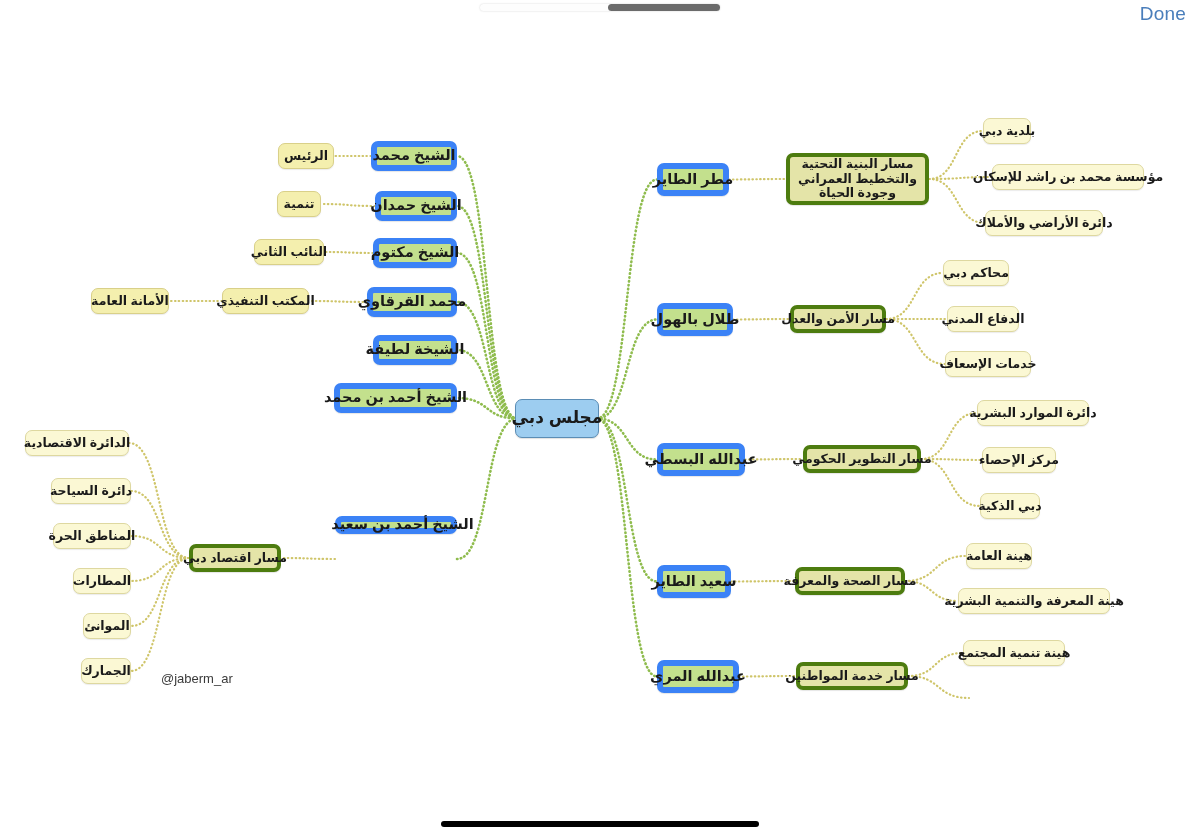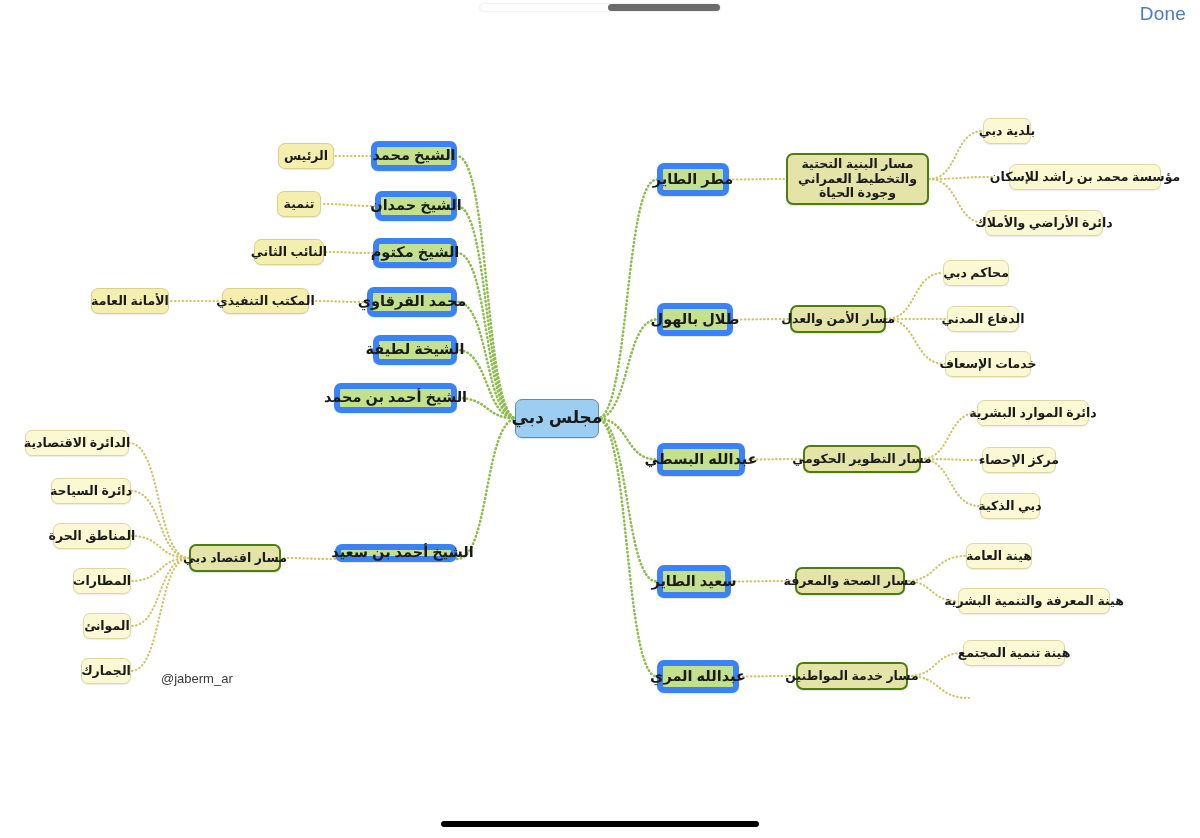--- a/index.html
+++ b/index.html
@@ -105,21 +105,21 @@
     box-shadow: 0 1px 1px rgba(0,0,0,.12);
   }
   .node.person {
     background: #c3e08d;
     border: 6px solid #3b82f6;
     font-size: 14.5px;
     box-shadow: 0 1px 1px rgba(0,0,0,.10);
   }
   .node.track {
     background: #e4e4a8;
-    border: 2px solid #4d7c0f;
+    border: 4px solid #4d7c0f;
     font-size: 12.5px;
     box-shadow: 0 1px 1px rgba(0,0,0,.10);
   }
   .node.entity {
     background: #fbf8d4;
     border: 1px solid #ded8a0;
     font-size: 12.5px;
     box-shadow: 0 1px 1px rgba(0,0,0,.08);
   }
   .node.role {
@@ -211,21 +211,21 @@
         </div>
         <div class="node person" style="left: 367px; top: 287px; width: 90px; height: 30px;">
           <span>محمد القرقاوي</span>
         </div>
         <div class="node person" style="left: 373px; top: 335px; width: 84px; height: 30px;">
           <span>الشيخة لطيفة</span>
         </div>
         <div class="node person" style="left: 334px; top: 383px; width: 123px; height: 30px;">
           <span>الشيخ أحمد بن محمد</span>
         </div>
-        <div class="node person" style="left: 335px; top: 544px; width: 122px; height: 15px; padding-left: 20px;">
+        <div class="node person" style="left: 335px; top: 516px; width: 122px; height: 15px; padding-left: 20px;">
           <span>الشيخ أحمد بن سعيد</span>
         </div>
         <div class="node role" style="left: 278px; top: 143px; width: 56px; height: 26px;">
           <span>الرئيس</span>
         </div>
         <div class="node role" style="left: 277px; top: 191px; width: 44px; height: 26px;">
           <span>تنمية</span>
         </div>
         <div class="node role" style="left: 254px; top: 239px; width: 70px; height: 26px;">
           <span>النائب الثاني</span>
@@ -238,21 +238,21 @@
         </div>
         <div class="node person" style="left: 657px; top: 163px; width: 72px; height: 33px;">
           <span>مطر الطاير</span>
         </div>
         <div class="node track wrap" style="left: 786px; top: 153px; width: 143px; height: 52px;">
           <span>مسار البنية التحتية والتخطيط العمراني وجودة الحياة</span>
         </div>
         <div class="node entity" style="left: 983px; top: 118px; width: 48px; height: 26px;">
           <span>بلدية دبي</span>
         </div>
-        <div class="node entity" style="left: 992px; top: 164px; width: 152px; height: 26px; margin-left: 17px;">
+        <div class="node entity" style="left: 992px; top: 164px; width: 152px; height: 26px;">
           <span>مؤسسة محمد بن راشد للإسكان</span>
         </div>
         <div class="node entity" style="left: 985px; top: 210px; width: 118px; height: 26px;">
           <span>دائرة الأراضي والأملاك</span>
         </div>
         <div class="node person" style="left: 657px; top: 303px; width: 76px; height: 33px;">
           <span>طلال بالهول</span>
         </div>
         <div class="node track" style="left: 790px; top: 305px; width: 96px; height: 28px;">
           <span>مسار الأمن والعدل</span>

